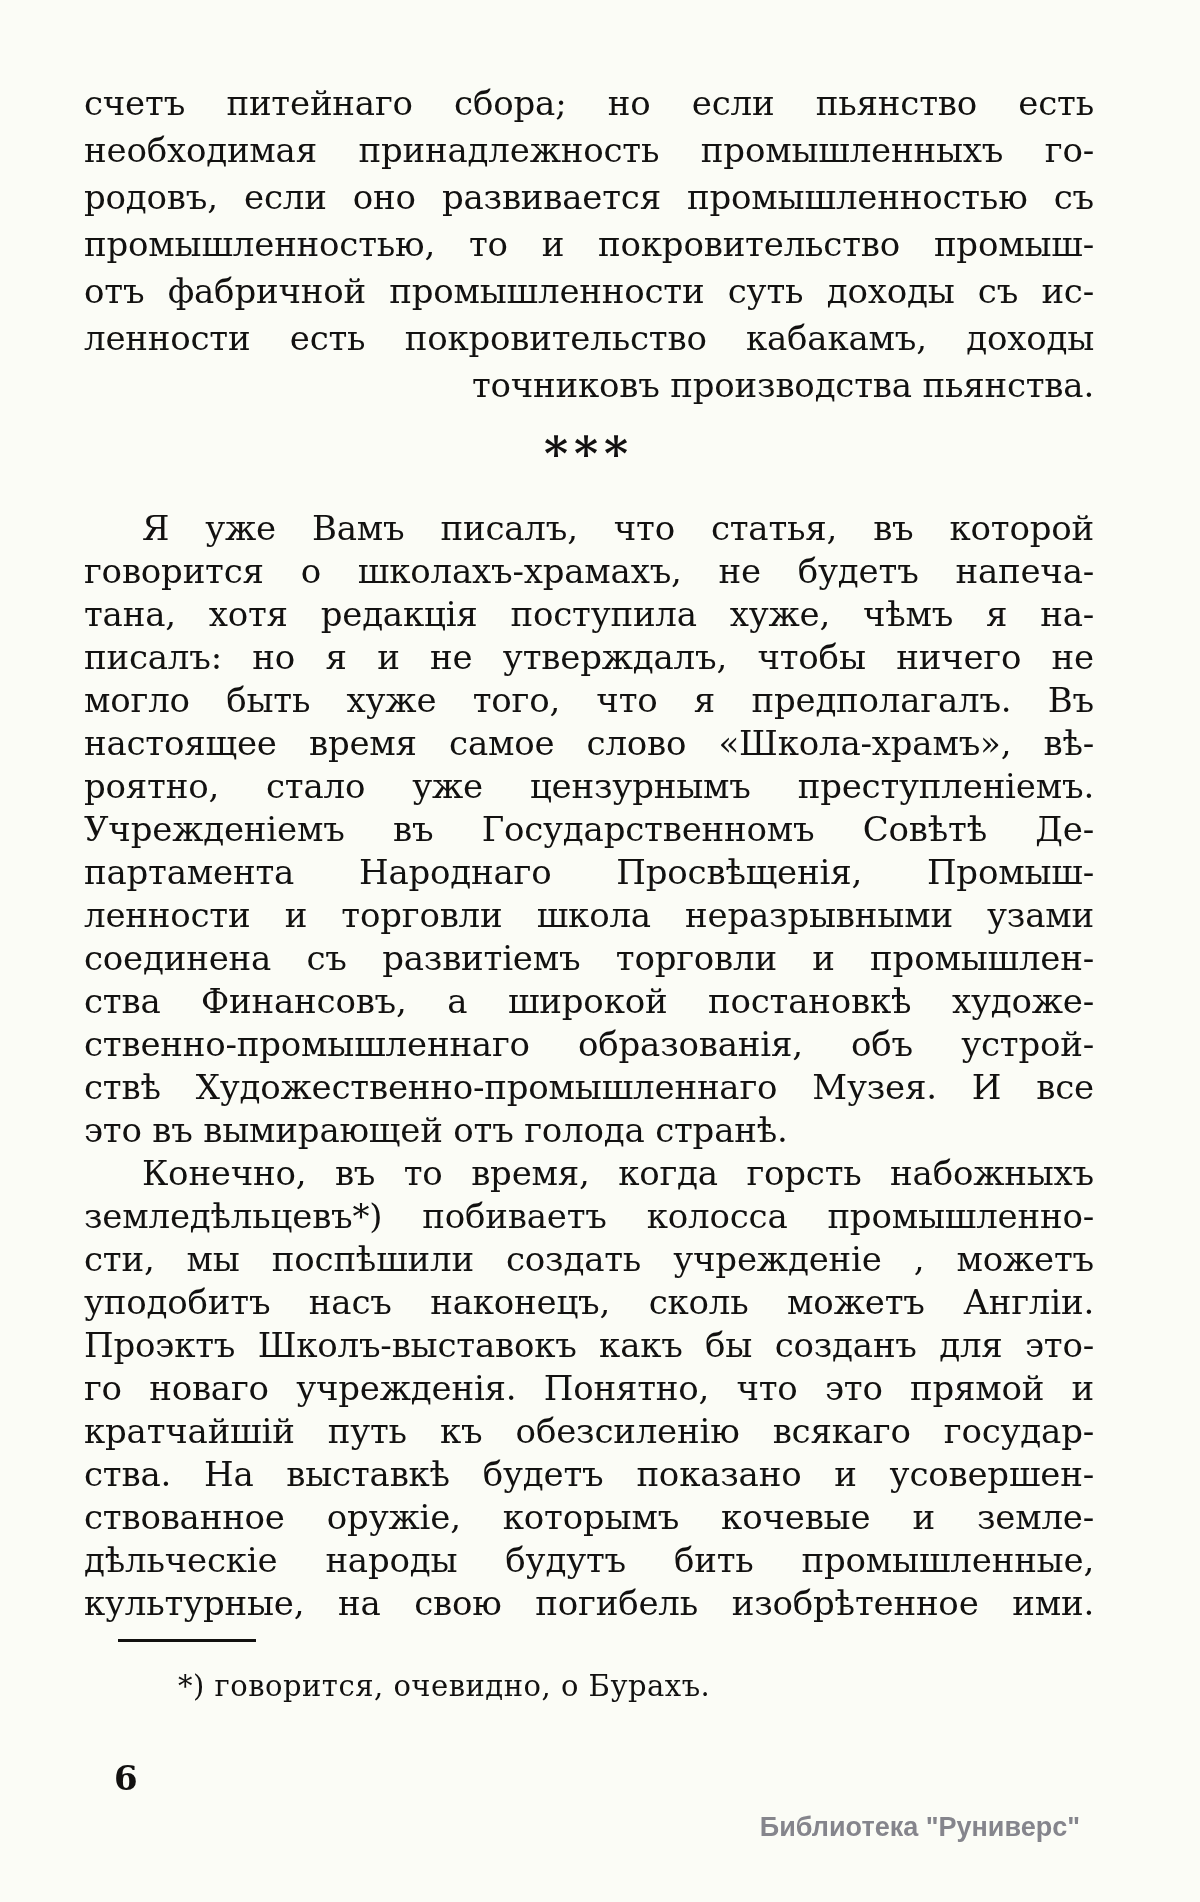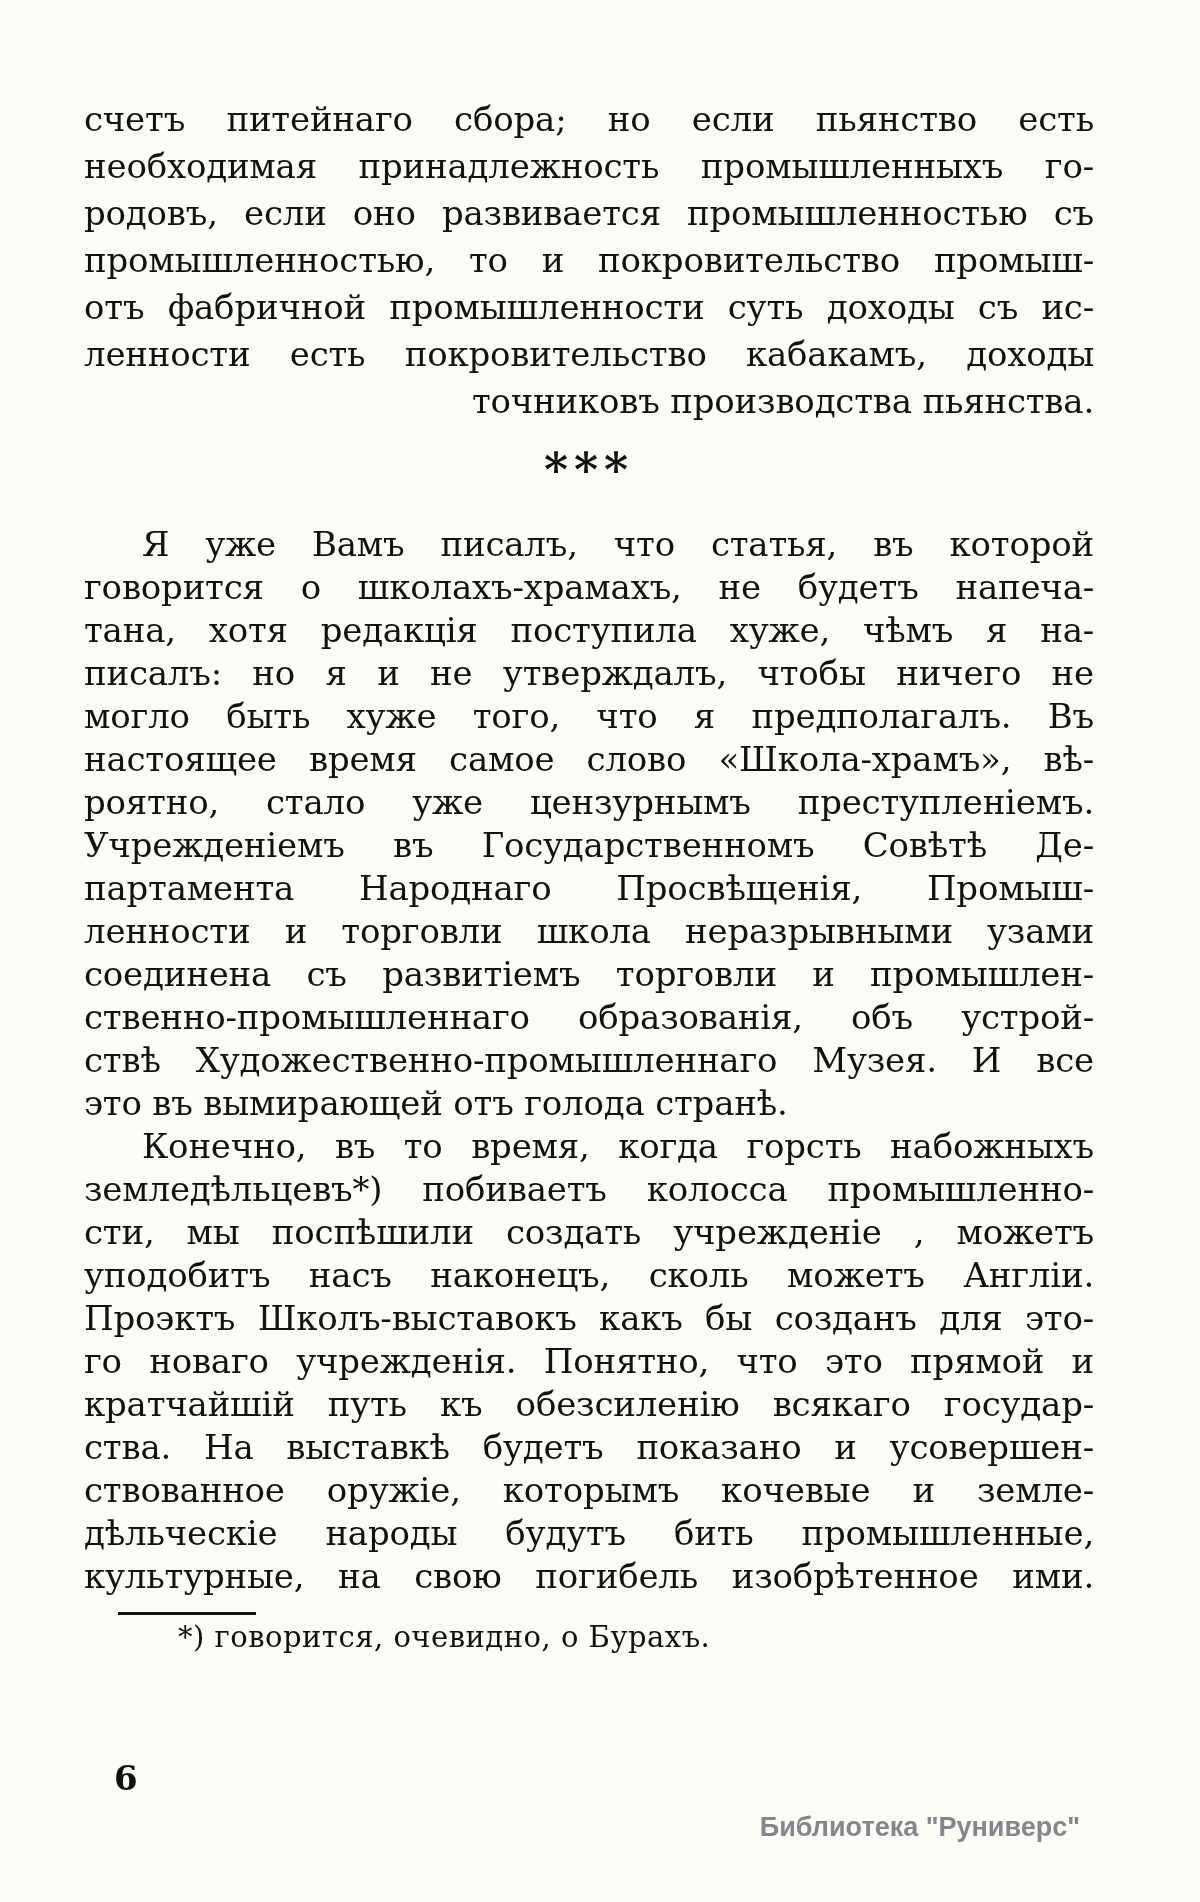--- a/index.html
+++ b/index.html
@@ -11,21 +11,21 @@
     position: relative;
     width: 1200px;
     height: 1902px;
     background: var(--bg, #fbfcf6);
     color: var(--ink, #121110);
     overflow: hidden;
   }
   .text-column {
     position: absolute;
     left: 84px;
-    top: 96px;
+    top: 80px;
     width: 1010px;
     font-size: 34px;
     letter-spacing: -0.2px;
   }
   .paragraph { margin: 0; }
   .para-1 .line { line-height: 47px; text-align: right; }
   .para-2 .line, .para-3 .line { line-height: 43px; }
   .line {
     text-align: left;
     white-space: normal;
@@ -48,21 +48,21 @@
     letter-spacing: 6px;
   }
   .footnote-block { margin-top: 14px; }
   .footnote-rule {
     margin-left: 34px;
     width: 138px;
     height: 3px;
     background: var(--ink, #121110);
   }
   .footnote-text {
-    margin-top: 4px;
+    margin-top: 26px;
     margin-left: 94px;
     font-size: 29px;
     line-height: 36px;
     letter-spacing: 0.5px;
   }
   .page-number {
     position: absolute;
     left: 114px;
     top: 1758px;
     font-size: 34px;
@@ -101,20 +101,21 @@
         <div class="line just"><span class="rm">говорится о школахъ-храмахъ, не будетъ напеча-</span></div>
         <div class="line just"><span class="rm">тана, хотя редакція поступила хуже, чѣмъ я на-</span></div>
         <div class="line just"><span class="rm">писалъ: но я и не утверждалъ, чтобы ничего не</span></div>
         <div class="line just"><span class="rm">могло быть хуже того, что я предполагалъ. Въ</span></div>
         <div class="line just"><span class="rm">настоящее время самое слово «Школа-храмъ», вѣ-</span></div>
         <div class="line just"><span class="rm">роятно, стало уже цензурнымъ преступленіемъ.</span></div>
         <div class="line just"><span class="rm">Учрежденіемъ въ Государственномъ Совѣтѣ </span><span class="it">Де-</span></div>
         <div class="line just"><span class="it">партамента Народнаго Просвѣщенія, Промыш-</span></div>
         <div class="line just"><span class="it">ленности и торговли</span><span class="rm"> школа неразрывными узами</span></div>
         <div class="line just"><span class="rm">соединена съ развитіемъ торговли и промышлен-</span></div>
+        <div class="line just"><span class="rm">ства Финансовъ, а широкой постановкѣ художе-</span></div>
         <div class="line just"><span class="rm">ственно-промышленнаго образованія, объ устрой-</span></div>
         <div class="line just"><span class="rm">ствѣ Художественно-промышленнаго Музея. И все</span></div>
         <div class="line"><span class="rm">это въ вымирающей отъ голода странѣ.</span></div>
       </div>
 
     <div class="paragraph para-3">
         <div class="line just ind"><span class="rm">Конечно, въ то время, когда горсть набожныхъ</span></div>
         <div class="line just"><span class="rm">земледѣльцевъ*) побиваетъ колосса промышленно-</span></div>
         <div class="line just"><span class="rm">сти, мы поспѣшили создать учрежденіе , можетъ</span></div>
         <div class="line just"><span class="rm">уподобитъ насъ наконецъ, сколь можетъ Англіи.</span></div>

